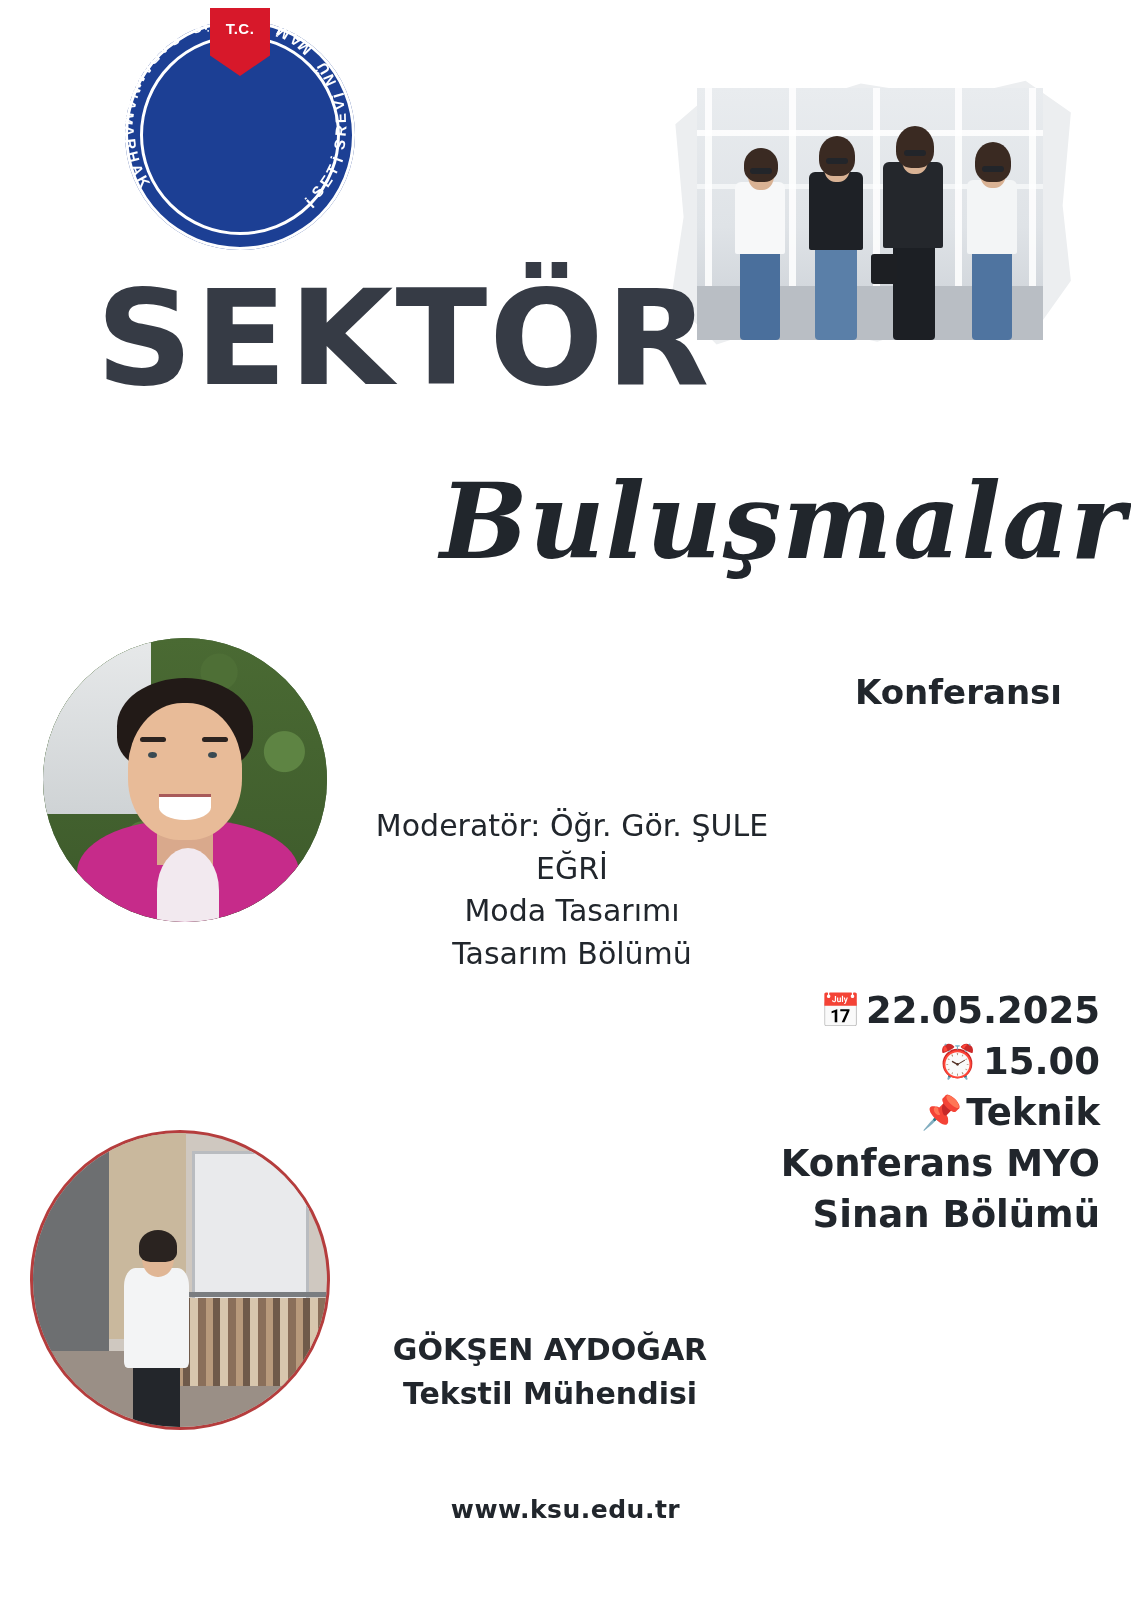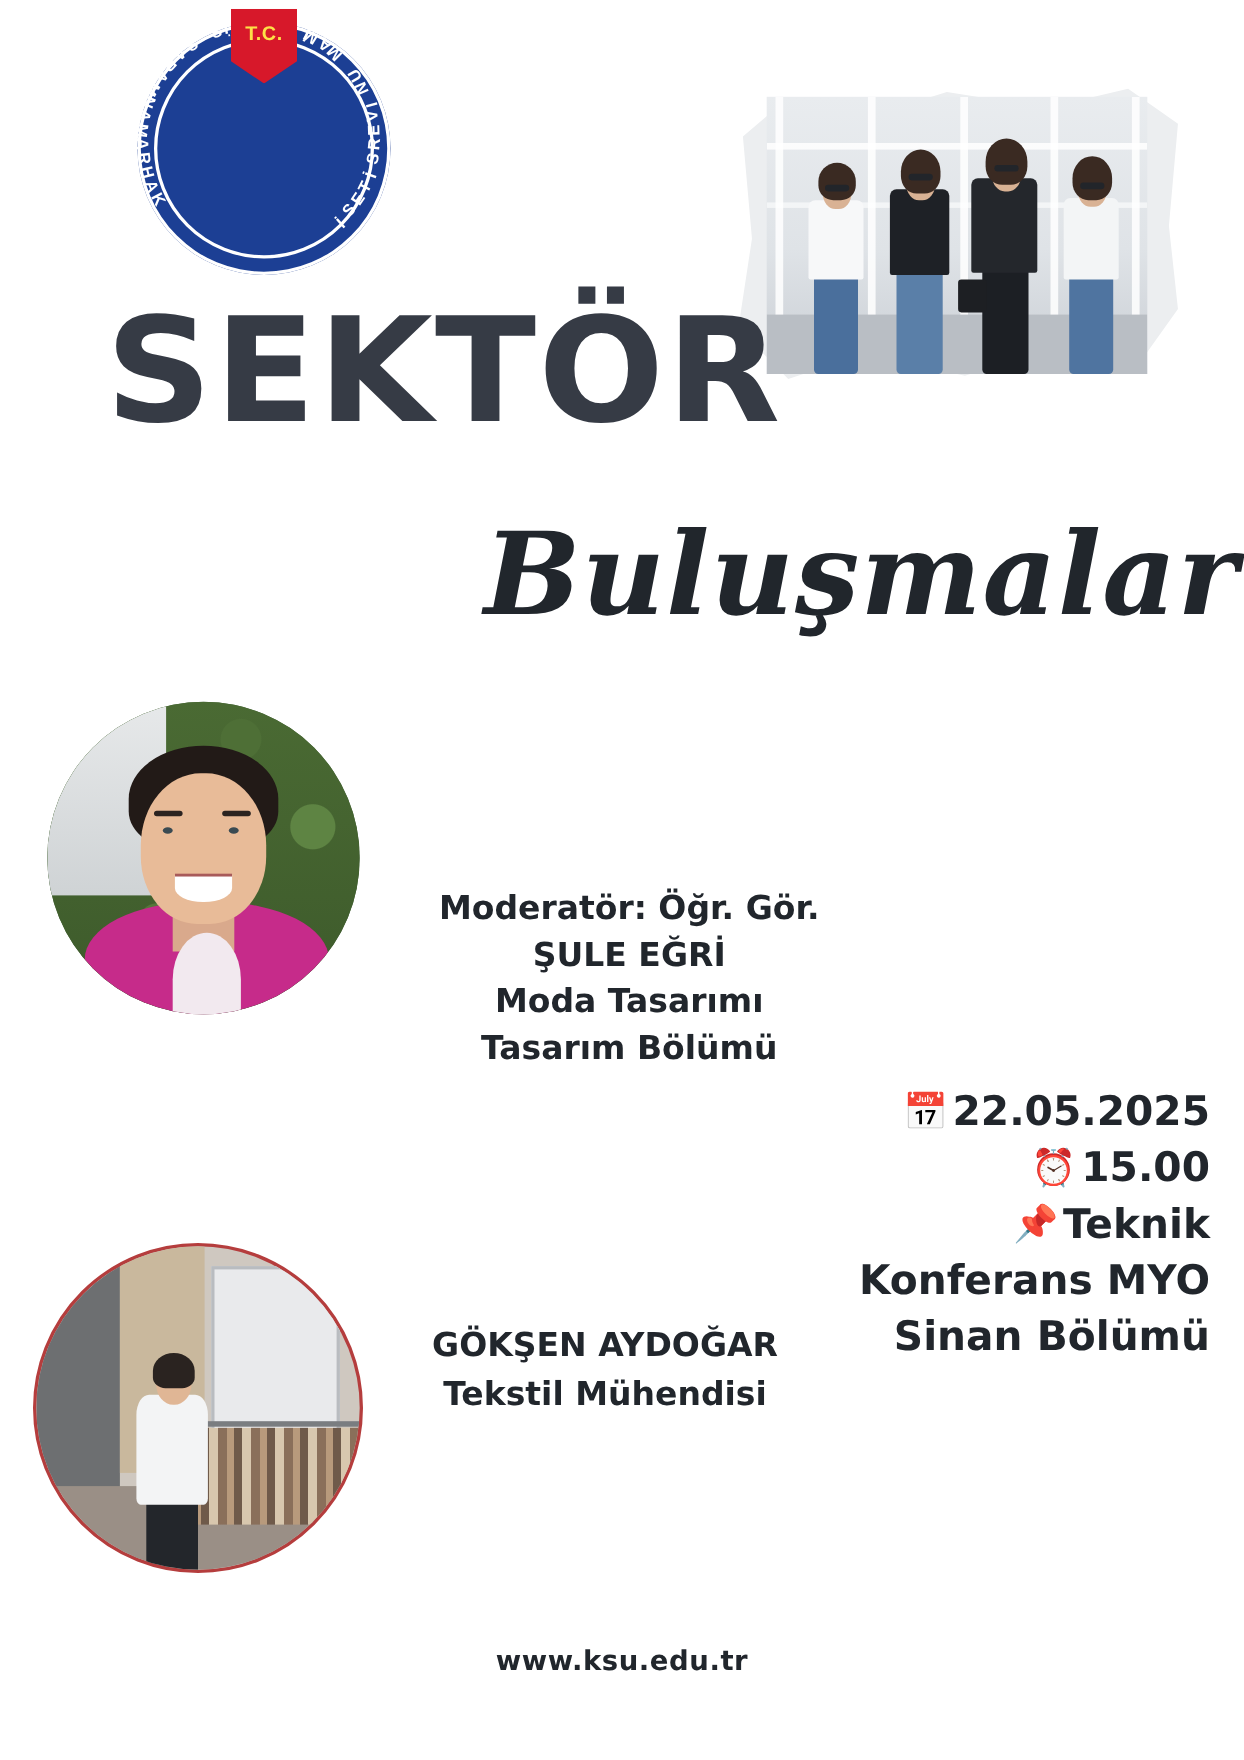--- a/index.html
+++ b/index.html
@@ -76,22 +76,22 @@
     width: 60px;
     height: 68px;
     background: #d7182a;
     clip-path: polygon(0 0, 100% 0, 100% 70%, 50% 100%, 0 70%);
     display: flex;
     justify-content: center;
     padding-top: 12px;
     box-sizing: border-box;
   }
   .logo-flag span {
-    color: #fde047;
-    font-size: 18px;
+    color: #ffffff;
+    font-size: 15px;
     font-weight: bold;
     letter-spacing: 0.5px;
   }
   .logo-text-ring {
     position: absolute;
     left: 7px;
     top: 12px;
     width: 230px;
     height: 230px;
   }
@@ -293,21 +293,21 @@
     box-sizing: border-box;
   }
 
   .mod-text {
     position: absolute;
     left: 352px;
     top: 805px;
     width: 440px;
     text-align: center;
     font-family: "DejaVu Sans", sans-serif;
-    font-weight: bold;
+    font-weight: normal;
     font-size: 30px;
     line-height: 1.42;
     color: #21262c;
   }
 
   
   .details {
     position: absolute;
     left: 610px;
     top: 985px;
@@ -349,21 +349,21 @@
   .spk-rack { position: absolute; left: 46%; top: 56%; width: 54%; height: 30%; background: repeating-linear-gradient(90deg, #8a6f5a 0 8px, #b89a7c 8px 15px, #6f5a4a 15px 22px, #d8c7ae 22px 30px); }
   .spk-rackbar { position: absolute; left: 44%; top: 54%; width: 56%; height: 5px; background: #7a7d80; }
   .spk-person-body { position: absolute; left: 31%; top: 46%; width: 22%; height: 34%; background: #f3f4f5; border-radius: 18% 18% 6% 6%; }
   .spk-person-legs { position: absolute; left: 34%; top: 76%; width: 16%; height: 24%; background: #23262b; }
   .spk-person-head { position: absolute; left: 37%; top: 36%; width: 11%; height: 13%; background: #e0b695; border-radius: 48%; }
   .spk-person-hair { position: absolute; left: 36%; top: 33%; width: 13%; height: 11%; background: #2a2320; border-radius: 50% 50% 30% 30%; }
 
   .spk-text {
     position: absolute;
     left: 330px;
-    top: 1202px;
+    top: 1328px;
     width: 440px;
     text-align: center;
     font-family: "DejaVu Sans", sans-serif;
     font-weight: bold;
     font-size: 30px;
     line-height: 1.45;
     color: #21262c;
   }
 
   .footer {
@@ -470,20 +470,21 @@
         <div class="hero-top" style="left:8px; bottom:86px; width:50px; height:74px; background:#f3f5f6;"></div>
         <div class="hero-head" style="left:21px; bottom:152px; width:26px; height:32px;"></div>
         <div class="hero-hair" style="left:16px; bottom:158px; width:36px; height:40px;"></div>
         <div class="hero-glasses" style="left:23px; bottom:168px; width:22px; height:6px;"></div>
       </div>
     </div>
   </div>
 
   <div class="sektor">SEKTÖR</div>
   <div class="bulusmalari">Buluşmaları</div>
+  <div class="konferansi">Konferansı</div>
 
   <div class="mod-photo">
     <div class="mod-hedge"></div>
     <div class="mod-wall"></div>
     <div class="mod-body"></div>
     <div class="mod-neck"></div>
     <div class="mod-shirt"></div>
     <div class="mod-hair"></div>
     <div class="mod-face"></div>
     <div class="mod-brow" style="left:34%;"></div>

